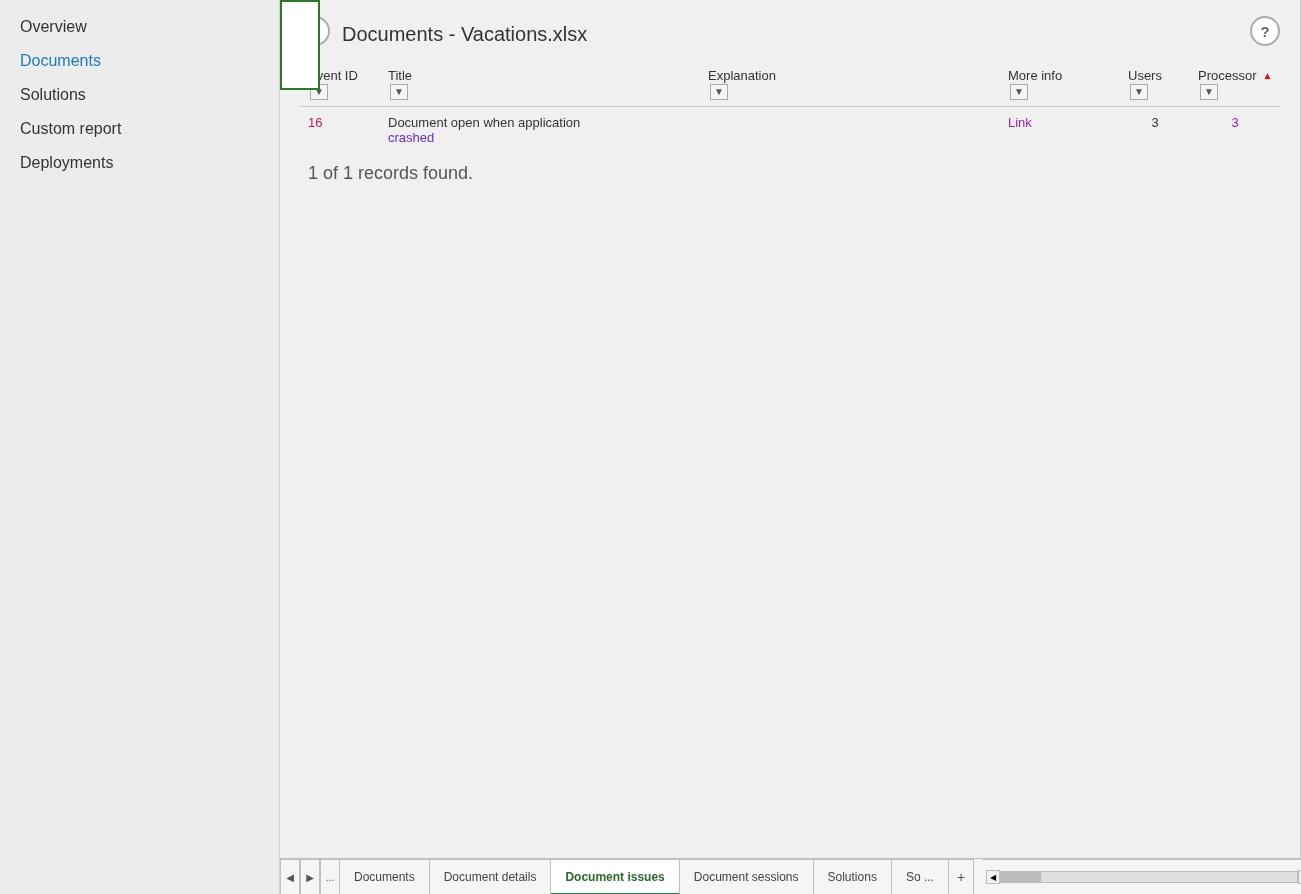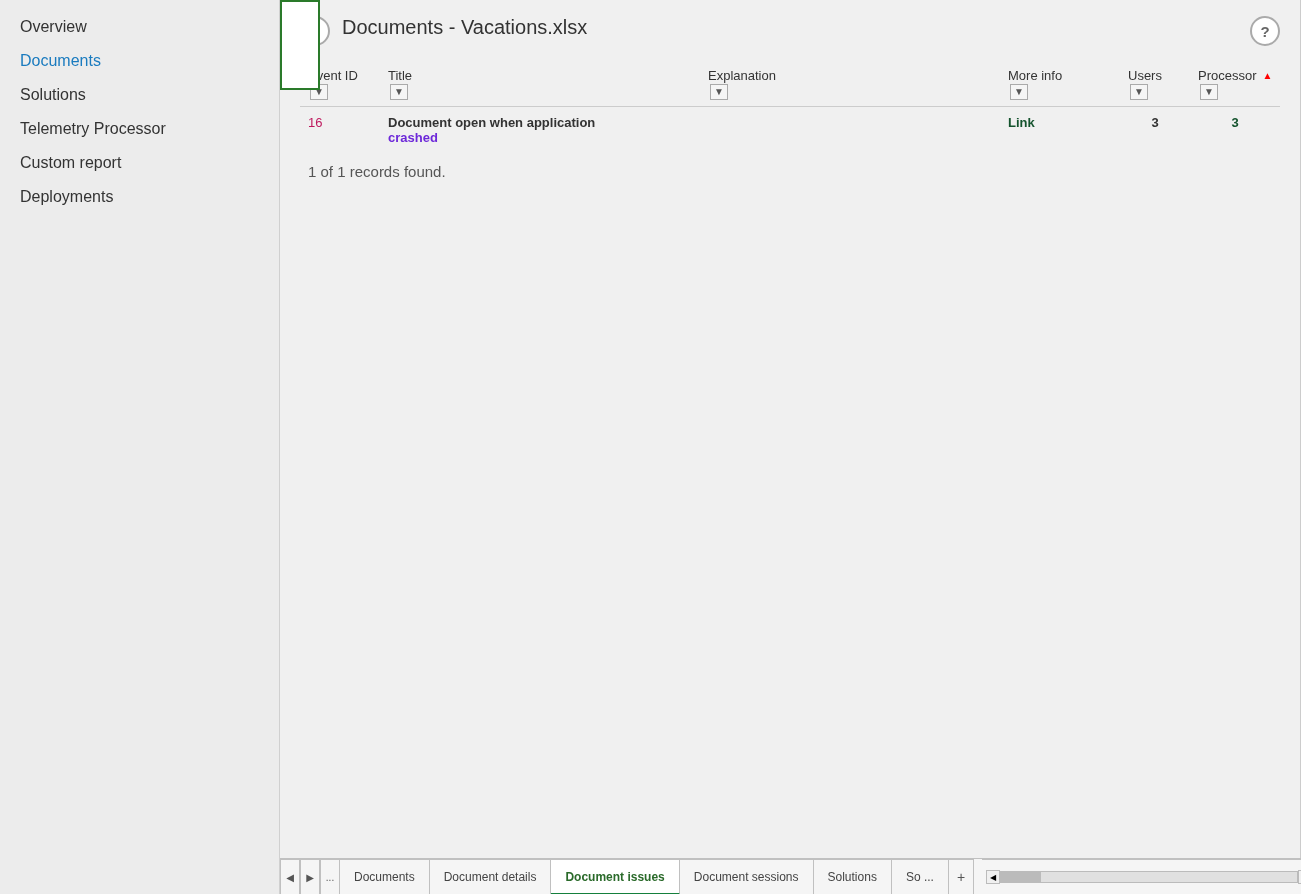--- a/index.html
+++ b/index.html
@@ -9,42 +9,42 @@
 
     
     .sidebar { width: 280px; background: #ececec; border-right: 1px solid #d0d0d0; padding-top: 10px; flex-shrink: 0; }
     .sidebar-item { padding: 8px 20px; cursor: pointer; color: #333; font-size: 16px; }
     .sidebar-item.active { color: #1a7bbf; }
 
     
     .green-box { position: absolute; top: 0; left: 280px; width: 40px; height: 90px; border: 2px solid #2a7a2a; background: #fff; z-index: 10; }
 
     
-    .content-header { display: flex; align-items: flex-start; padding: 16px 20px; border-bottom: none; gap: 12px; position: relative; }
+    .content-header { display: flex; align-items: flex-end; padding: 16px 20px; border-bottom: none; gap: 12px; position: relative; }
     .back-btn { width: 30px; height: 30px; border-radius: 50%; border: 2px solid #aaa; background: #fff; display: flex; align-items: center; justify-content: center; cursor: pointer; color: #666; font-size: 14px; flex-shrink: 0; }
     .page-title { font-size: 20px; font-weight: 300; color: #333; flex: 1; }
     .help-btn { width: 30px; height: 30px; border-radius: 50%; border: 2px solid #aaa; background: #fff; display: flex; align-items: center; justify-content: center; cursor: pointer; color: #666; font-size: 15px; font-weight: bold; flex-shrink: 0; }
 
     
     .table-container { padding: 0 20px; flex: 1; overflow: auto; }
     table { width: 100%; border-collapse: collapse; table-layout: fixed; }
     thead tr { border-bottom: 1px solid #ccc; }
     th { text-align: left; padding: 6px 8px; font-weight: 400; color: #333; font-size: 13px; position: relative; white-space: nowrap; }
     th .col-header-inner { display: flex; align-items: center; gap: 4px; }
     .filter-btn { display: inline-block; border: 1px solid #aaa; background: #f5f5f5; width: 18px; height: 16px; text-align: center; line-height: 14px; font-size: 10px; cursor: pointer; color: #555; margin-left: 2px; }
-    td { padding: 8px 8px; vertical-align: top; font-size: 13px; color: #333; font-weight: bold; }
+    td { padding: 8px 8px; vertical-align: top; font-size: 13px; color: #333; }
     td.event-id { color: #be185d; font-weight: 400; width: 80px; }
     td.title-cell { color: #333; width: 320px; }
     .title-orange { color: #6d28d9; }
     td.explanation { color: #333; }
     td.more-info { width: 120px; }
     td.users { width: 60px; text-align: center; }
     td.sessions { width: 80px; text-align: center; }
-    a.table-link { color: #14532d; text-decoration: none; }
-    .records-found { padding: 10px 8px; color: #555; font-size: 15px; }
+    a.table-link { color: #a21caf; text-decoration: none; }
+    .records-found { padding: 10px 8px; color: #555; font-size: 18px; }
 
     
     .sessions-indicator { color: red; font-size: 10px; margin-left: 2px; }
 
     
     .col-event-id { width: 80px; }
     .col-title { width: 320px; }
     .col-explanation { width: 300px; }
     .col-more-info { width: 120px; }
     .col-users { width: 70px; margin-left: 16px; }
@@ -70,21 +70,20 @@
   </style>
 </head>
 <body>
 
 <div class="main-wrapper">
 
   <div class="sidebar">
     <div class="sidebar-item">Overview</div>
     <div class="sidebar-item active">Documents</div>
     <div class="sidebar-item">Solutions</div>
-    <div class="sidebar-item">Telemetry Processor</div>
     <div class="sidebar-item">Custom report</div>
     <div class="sidebar-item">Deployments</div>
   </div>
 
   <div style="display:flex; flex:1; flex-direction:column;">
     <div class="outer-wrapper">
 
       <div class="green-box"></div>
 
       <div class="content-main">

